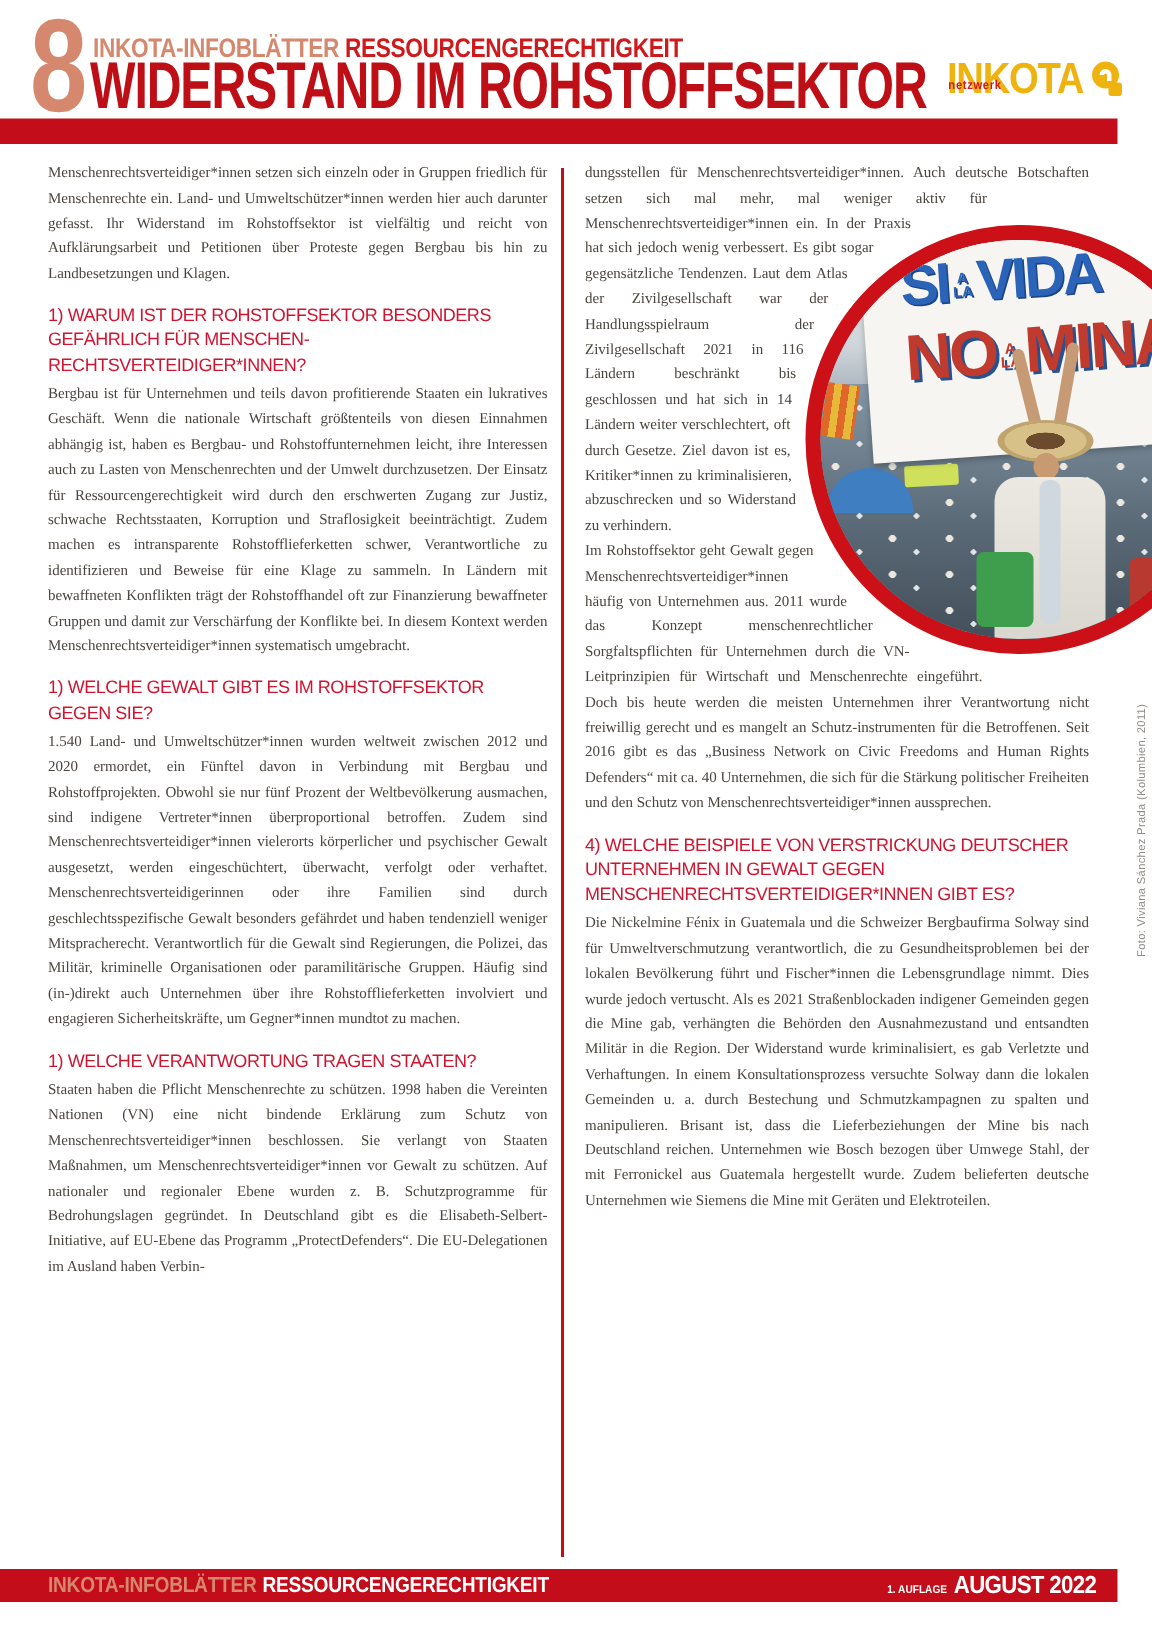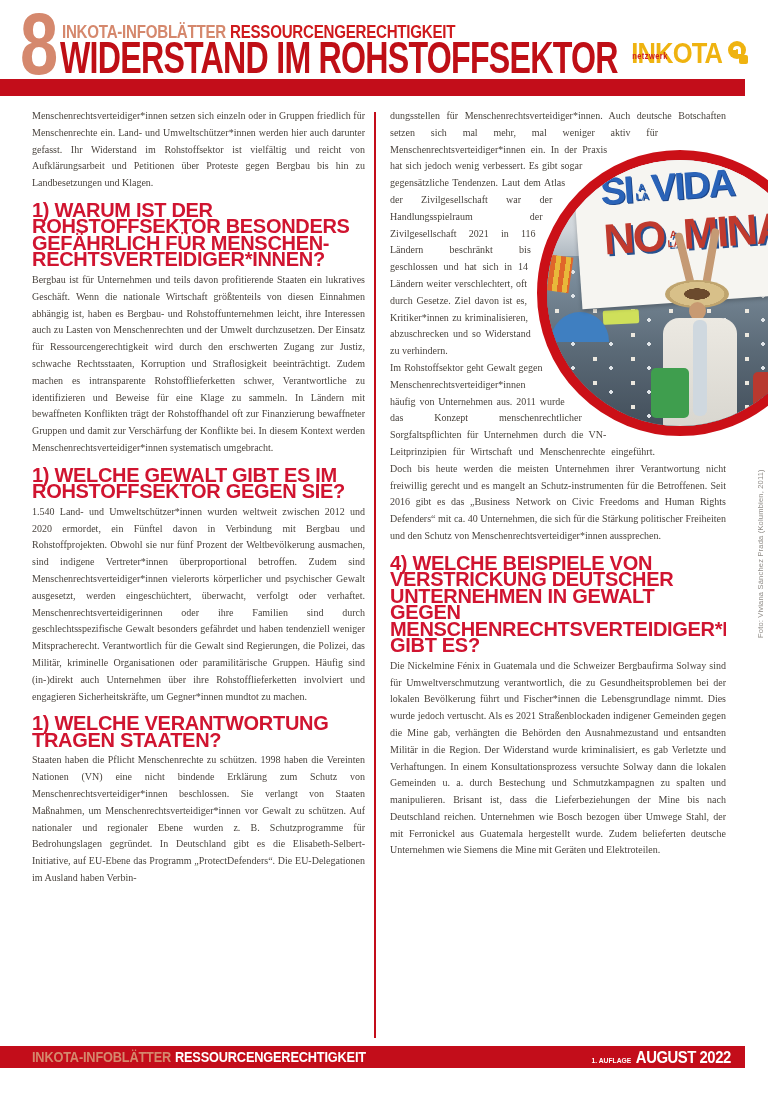--- a/index.html
+++ b/index.html
@@ -50,21 +50,21 @@
     position:absolute; left:374px; top:112px; width:2px; height:926px; background:#c30d1a;
   }
   .body-text{
     font-family:"Liberation Serif", serif;
     font-size:10px; line-height:16.8px; color:#4a443e;
     text-align:justify; hyphens:auto; -webkit-hyphens:auto;
   }
   .intro{ margin-bottom:10px; }
   .section-heading{
     font-family:"Liberation Sans", sans-serif;
-    font-size:20px; line-height:16.5px; font-weight:bold;
+    font-size:12px; line-height:16.5px; font-weight:normal;
     letter-spacing:-0.3px; color:#d01430; margin:10px 0 4px;
   }
 
   
   .photo-spacer{
     float:right; width:336px; height:348px;
     shape-outside:circle(153px at 290px 185px);
   }
 
   

